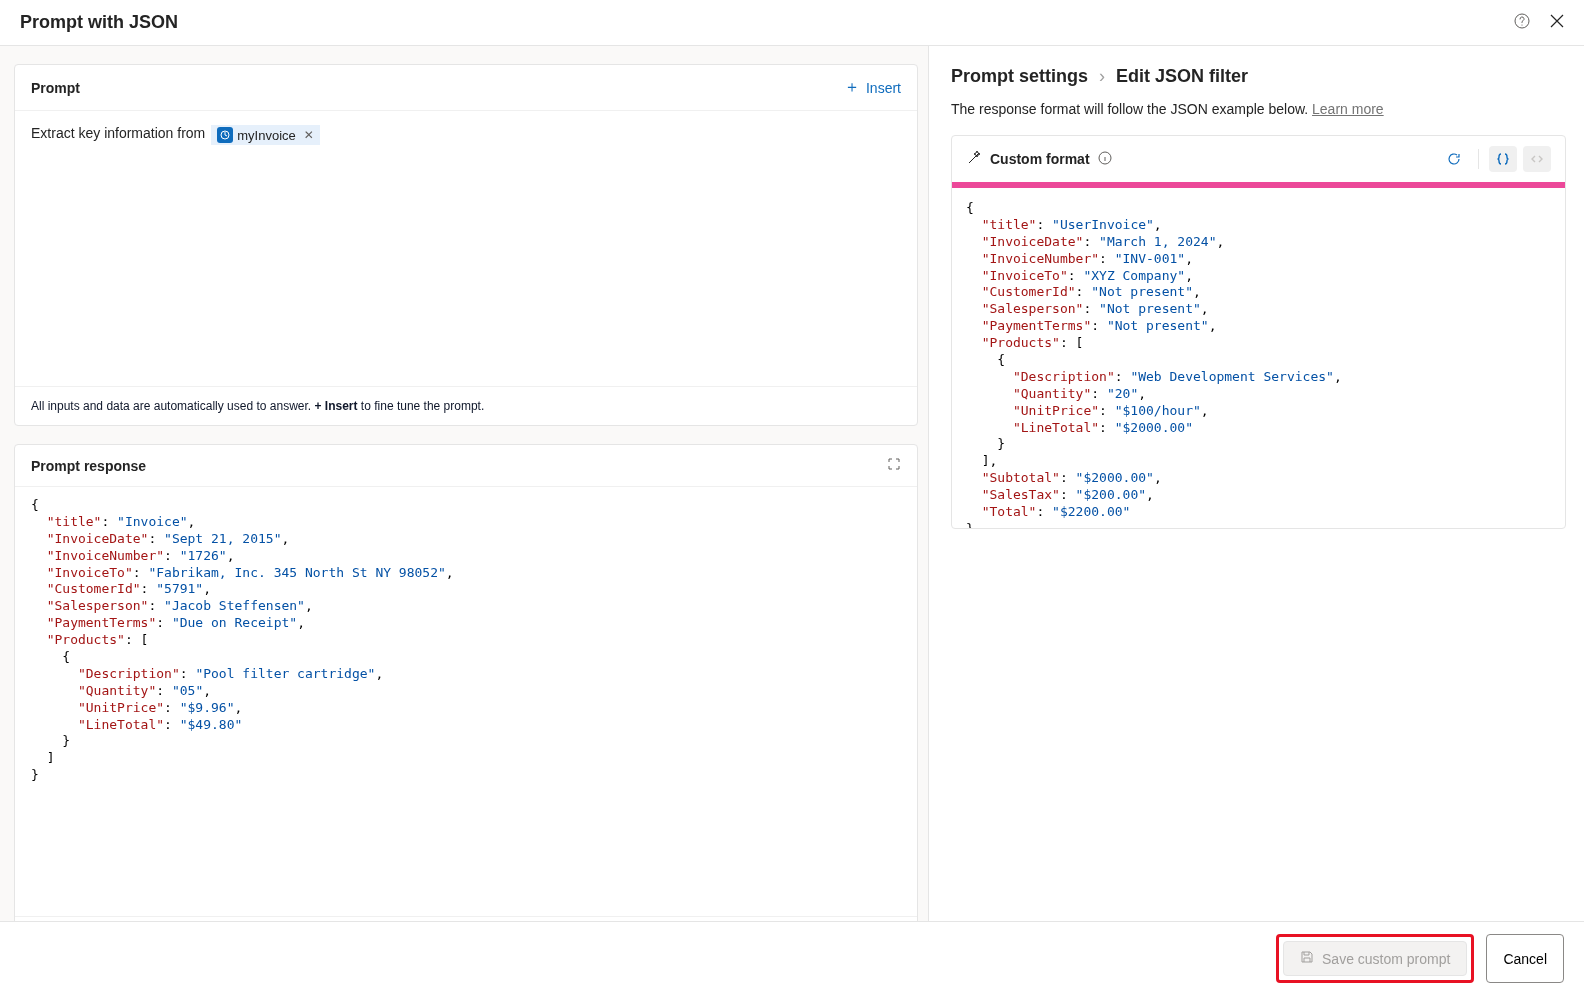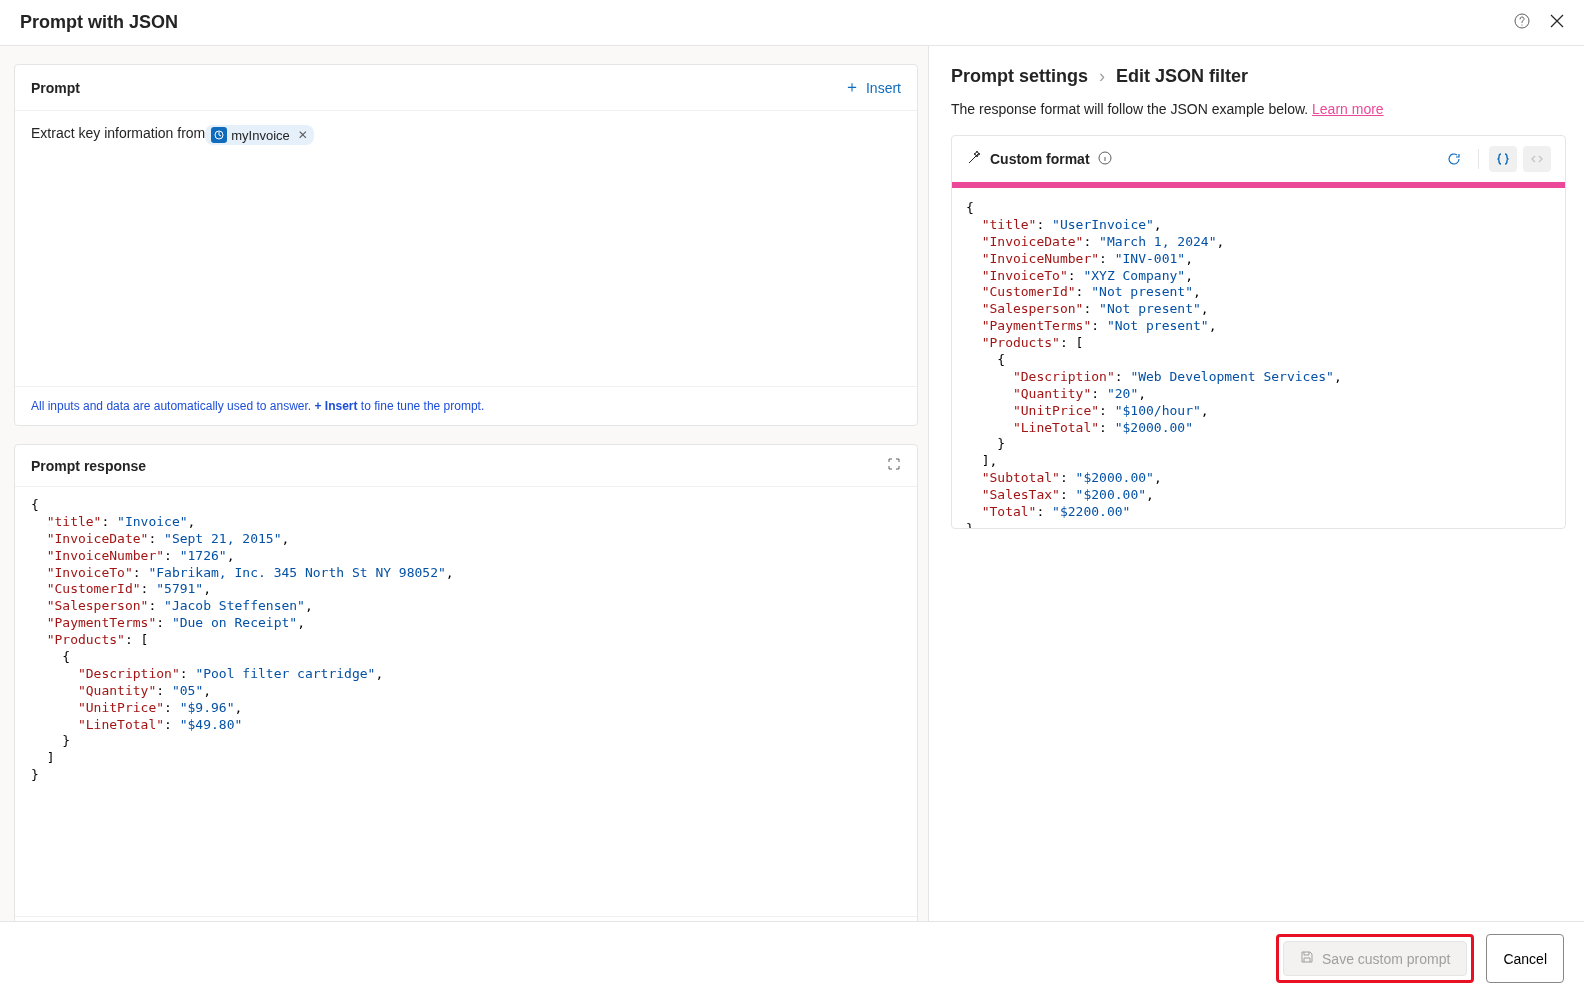--- a/index.html
+++ b/index.html
@@ -13,43 +13,43 @@
 .left-col { flex: 0 0 928px; padding: 18px 10px 10px 14px; display: flex; flex-direction: column; gap: 18px; }
 .right-col { flex: 1; background: #fff; border-left: 1px solid #e5e5e5; padding: 20px 18px 0 22px; display: flex; flex-direction: column; }
 
 .card { background: #fff; border: 1px solid #e5e5e5; border-radius: 4px; }
 .card-header { display: flex; align-items: center; justify-content: space-between; padding: 12px 16px; border-bottom: 1px solid #f0f0f0; }
 .card-title { font-weight: 600; font-size: 14px; }
 
 .insert-btn { display: flex; align-items: center; gap: 6px; color: #0f6cbd; cursor: pointer; font-size: 14px; }
 .plus-icon { font-size: 16px; font-weight: 400; }
 
-.prompt-input-area { padding: 14px 16px; min-height: 275px; display: flex; align-items: flex-start; flex-wrap: wrap; }
+.prompt-input-area { padding: 14px 16px; min-height: 275px; display: flex; align-items: flex-start; gap: 6px; flex-wrap: wrap; }
 .prompt-text { font-size: 14px; }
-.chip { display: inline-flex; align-items: center; gap: 4px; background: #e6f0fb; border-radius: 8px; padding: 2px 6px; font-size: 13px; }
+.chip { display: inline-flex; align-items: center; gap: 4px; background: #e6f0fb; border-radius: 0; padding: 2px 6px; font-size: 13px; }
 .chip-icon { width: 16px; height: 16px; background: #0f6cbd; border-radius: 3px; display: inline-flex; align-items: center; justify-content: center; }
 .chip-close { color: #605e5c; cursor: pointer; font-size: 12px; margin-left: 4px; }
 
-.prompt-footer { border-top: 1px solid #f0f0f0; padding: 12px 16px; font-size: 12px; color: #1d4ed8; }
+.prompt-footer { border-top: 1px solid #f0f0f0; padding: 12px 16px; font-size: 12px; color: #0f172a; }
 
 .response-card { flex: 1; display: flex; flex-direction: column; }
 .expand-icon { cursor: pointer; color: #605e5c; }
 .code-area { flex: 1; overflow: auto; padding: 10px 16px; font-family: Consolas, monospace; font-size: 13px; line-height: 1.3; white-space: pre; }
 .response-footer { border-top: 1px solid #f0f0f0; padding: 10px 14px; display: flex; align-items: center; gap: 14px; }
 .test-btn-wrap { border: 3px solid #e81123; border-radius: 4px; padding: 4px; }
 .test-btn { border: 1px solid #0f6cbd; color: #0f6cbd; background: #fff; padding: 6px 16px; border-radius: 4px; cursor: pointer; display: inline-flex; align-items: center; gap: 8px; font-size: 14px; }
 .disclaimer { font-size: 12px; color: #605e5c; }
 .disclaimer a { color: #0f6cbd; }
 .feedback-icons { display: flex; gap: 14px; color: #605e5c; }
 
 .breadcrumb { font-size: 18px; margin-bottom: 14px; }
 .breadcrumb .sep { color: #a0a0a0; margin: 0 6px; }
 .breadcrumb .cur { font-weight: 600; }
 .helper-text { font-size: 14px; margin-bottom: 18px; }
-.helper-text a { color: #ec4899; }
+.helper-text a { color: #737373; }
 
 .format-card { border: 1px solid #e5e5e5; border-radius: 4px; }
 .format-header { display: flex; align-items: center; justify-content: space-between; padding: 10px 14px; border-bottom: 6px solid #ec4899; }
 .format-title { display: flex; align-items: center; gap: 8px; font-weight: 600; }
 .format-tools { display: flex; align-items: center; gap: 6px; }
 .tool-btn { width: 28px; height: 26px; display: inline-flex; align-items: center; justify-content: center; border-radius: 4px; cursor: pointer; }
 .tool-btn.active { background: #f0f0f0; }
 .tool-btn.disabled { color: #c8c6c4; }
 .divider-v { width: 1px; height: 20px; background: #e5e5e5; margin: 0 4px; }
 .format-code { padding: 12px 14px; font-family: Consolas, monospace; font-size: 13px; line-height: 1.3; white-space: pre; height: 340px; overflow: auto; }

